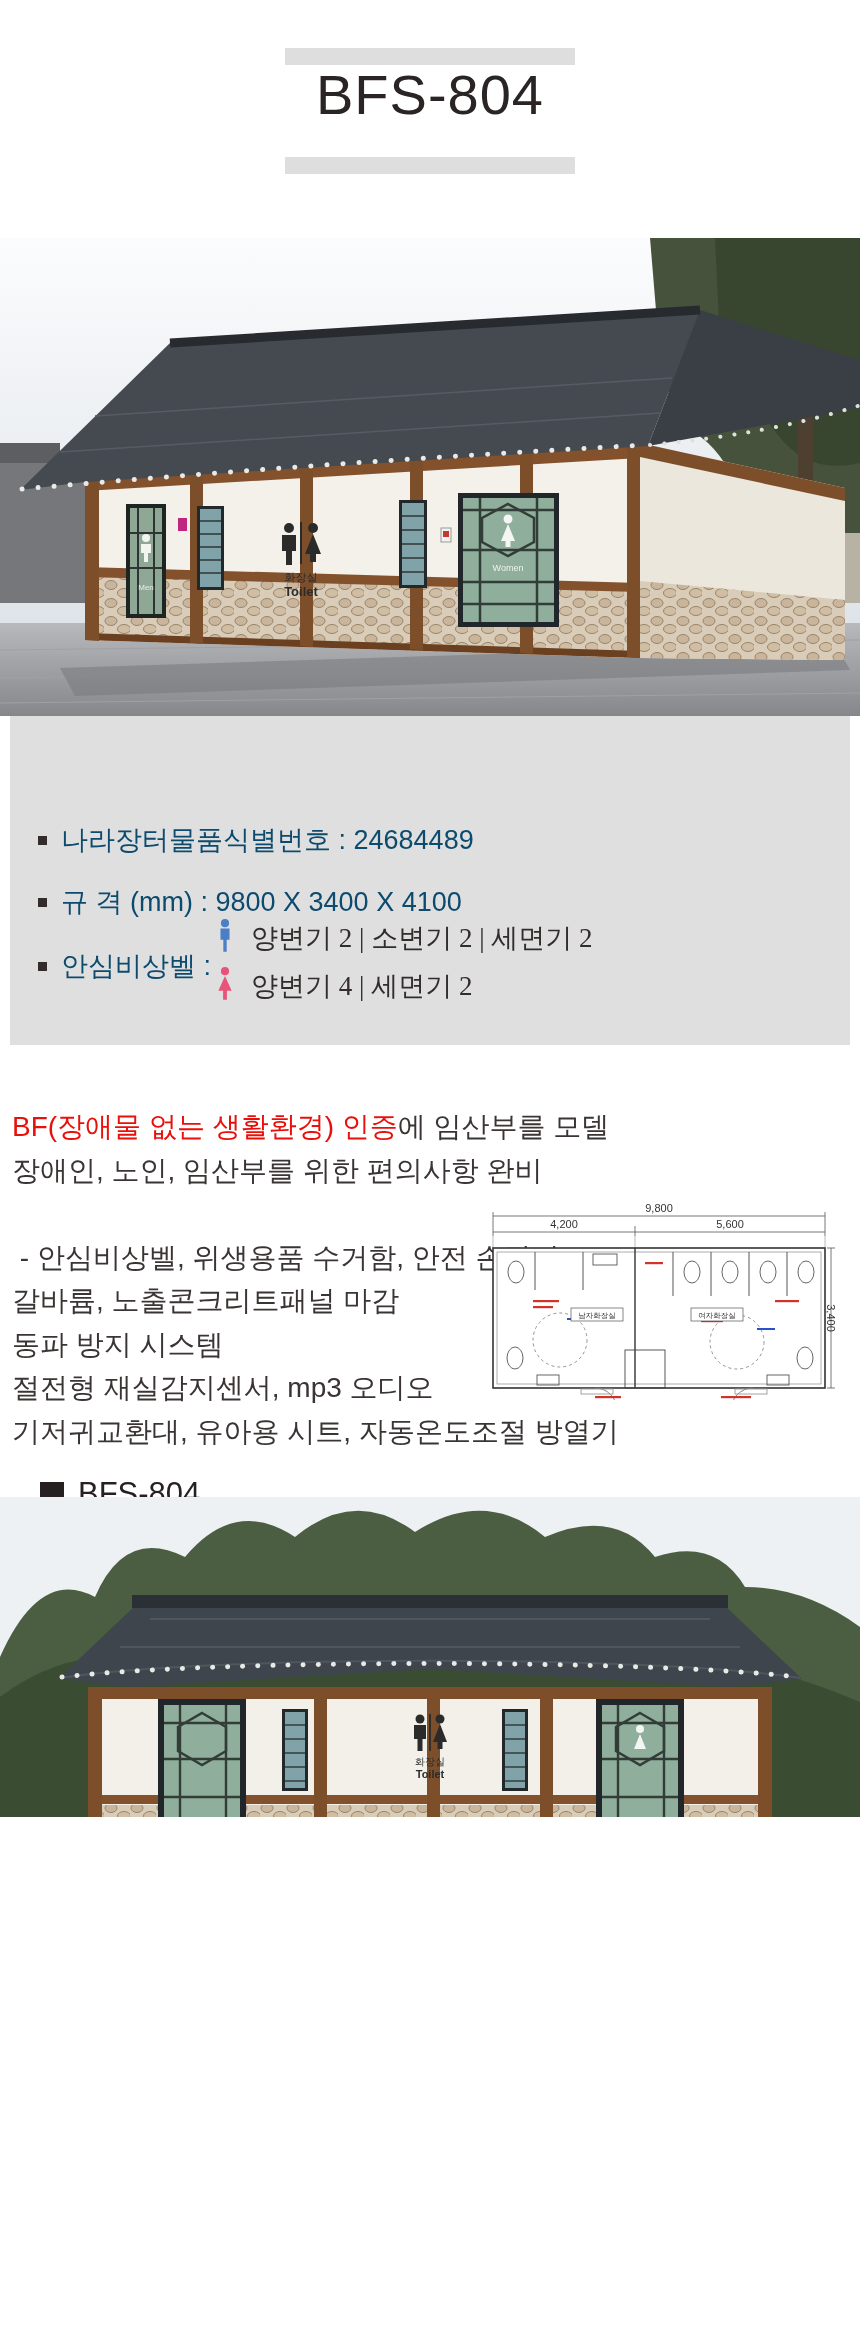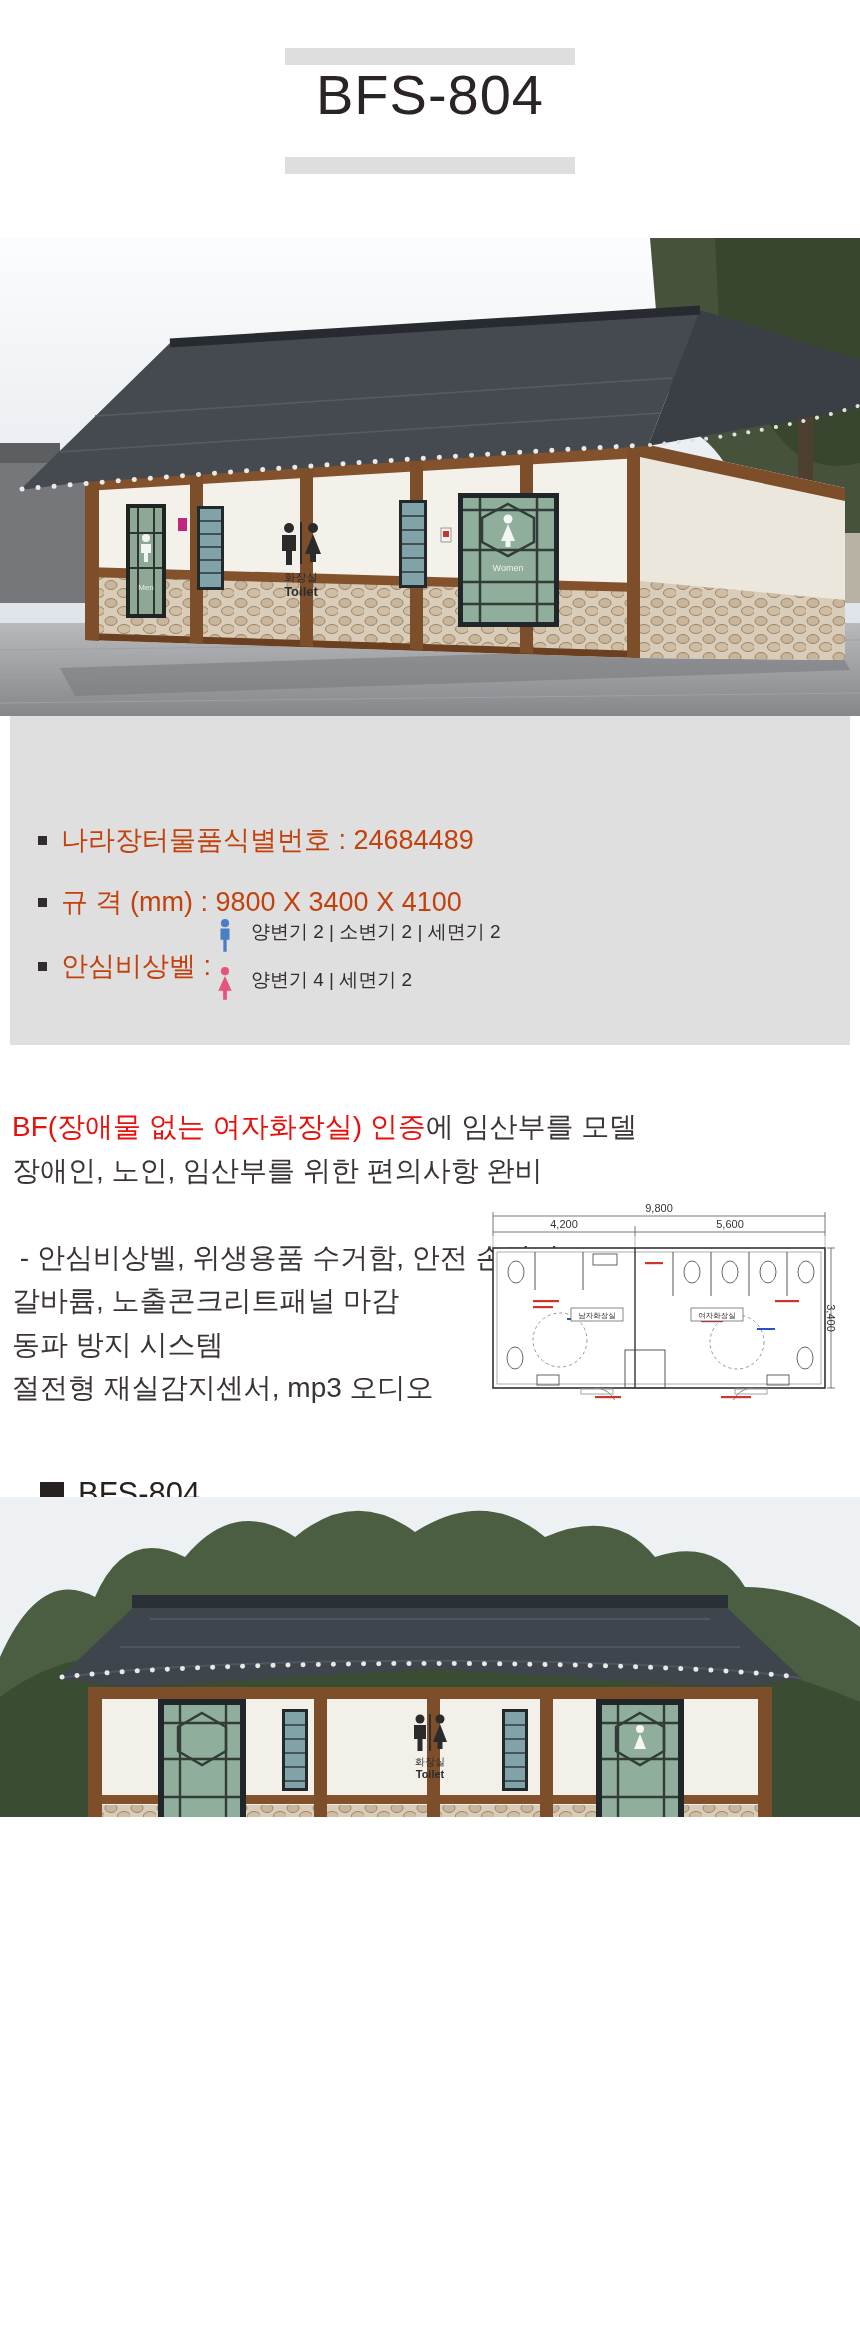--- a/index.html
+++ b/index.html
@@ -9,23 +9,23 @@
   .hbar{position:absolute;left:285px;width:290px;height:17px;background:#dedede;}
   #title{position:absolute;left:0;top:62px;width:860px;text-align:center;
          font-size:56px;font-weight:500;letter-spacing:1px;color:#2b2424;}
   
   .photo{position:absolute;overflow:hidden;background:#e8eaec;}
   .photo svg{display:block;}
   
   #specbox{position:absolute;left:10px;top:716px;width:840px;height:329px;background:#dfdfdf;}
   #spec-heading{position:absolute;left:30px;top:760px;font-size:31px;color:#272020;display:flex;align-items:center;}
   #spec-heading .sq{width:24px;height:24px;background:#272020;margin-right:14px;display:inline-block;}
-  .srow{position:absolute;left:28px;font-size:27px;color:#c2410c;display:flex;align-items:center;}
+  .srow{position:absolute;left:28px;font-size:27px;color:#0c4a6e;display:flex;align-items:center;}
   .srow .b{width:9px;height:9px;background:#332c2c;margin-right:14px;flex:0 0 auto;}
-  .iline{position:absolute;font-size:19px;color:#332c2c;display:flex;}
+  .iline{position:absolute;font-size:27px;color:#332c2c;display:flex;align-items:center;font-family:Liberation Serif, serif;}
   .iline svg{margin-right:16px;}
   
   .dline{position:absolute;left:12px;font-size:28px;color:#3b3434;white-space:pre;}
   .red{color:#e8100b;}
   
   #plan{position:absolute;left:475px;top:1200px;width:360px;height:200px;}
   text{font-family:"Liberation Sans",sans-serif;}
 </style>
 </head>
 <body>
@@ -192,26 +192,27 @@
     </div>
     <div class="iline" style="left:205px;top:251px">
       <svg width="20" height="38" viewBox="-8 -16 16 32">
         <circle cx="0" cy="-12.5" r="3.4" fill="#e8537c"></circle>
         <path d="M0,-8.5 L5.6,4 H-5.6 Z M-1.6,3 h3.2 v8.5 h-3.2 z" fill="#e8537c"></path>
       </svg>
       <span>양변기 4  |  세면기 2</span>
     </div>
   </div>
 
-  <div class="dline" style="top:1108px"><span class="red">BF(장애물 없는 여자화장실) 인증</span><span>에 임산부를 모델</span></div>
+  <div class="dline" style="top:1108px"><span class="red">BF(장애물 없는 생활환경) 인증</span><span>에 임산부를 모델</span></div>
   <div class="dline" style="top:1152px">장애인, 노인, 임산부를 위한 편의사항 완비</div>
   <div class="dline" style="top:1239px"> - 안심비상벨, 위생용품 수거함, 안전 손잡이</div>
   <div class="dline" style="top:1326px">동파 방지 시스템</div>
   <div class="dline" style="top:1282px">갈바륨, 노출콘크리트패널 마감</div>
   <div class="dline" style="top:1369px">절전형 재실감지센서, mp3 오디오</div>
+  <div class="dline" style="top:1413px">기저귀교환대, 유아용 시트, 자동온도조절 방열기</div>
 
   <div id="plan">
     <svg width="360" height="200" viewBox="0 0 360 200">
       <g stroke="#555" stroke-width="0.8" fill="none">
         <line x1="18" y1="16" x2="350" y2="16"></line>
         <line x1="18" y1="12" x2="18" y2="36"></line>
           <line x1="350" y1="12" x2="350" y2="36"></line>
           <line x1="160" y1="26" x2="160" y2="36"></line>
         <line x1="18" y1="32" x2="350" y2="32"></line>
         <line x1="356" y1="48" x2="356" y2="188"></line>

